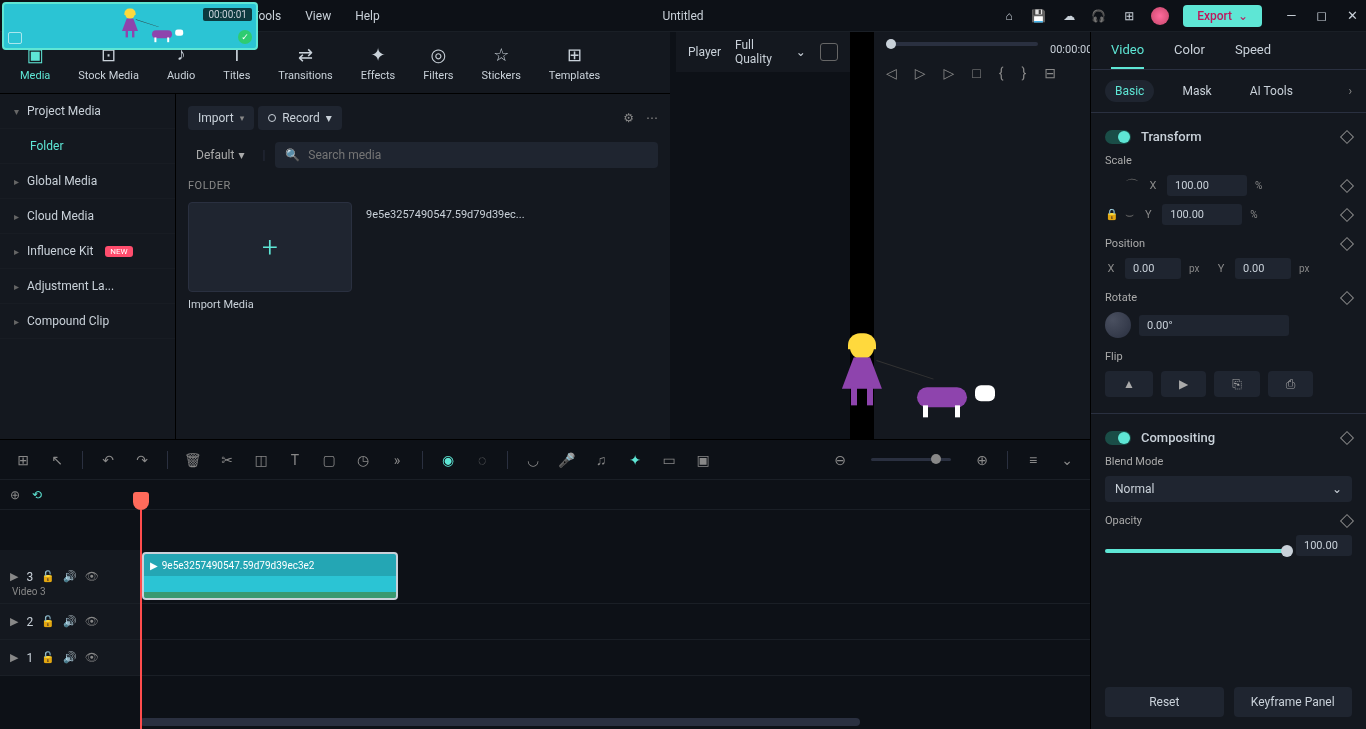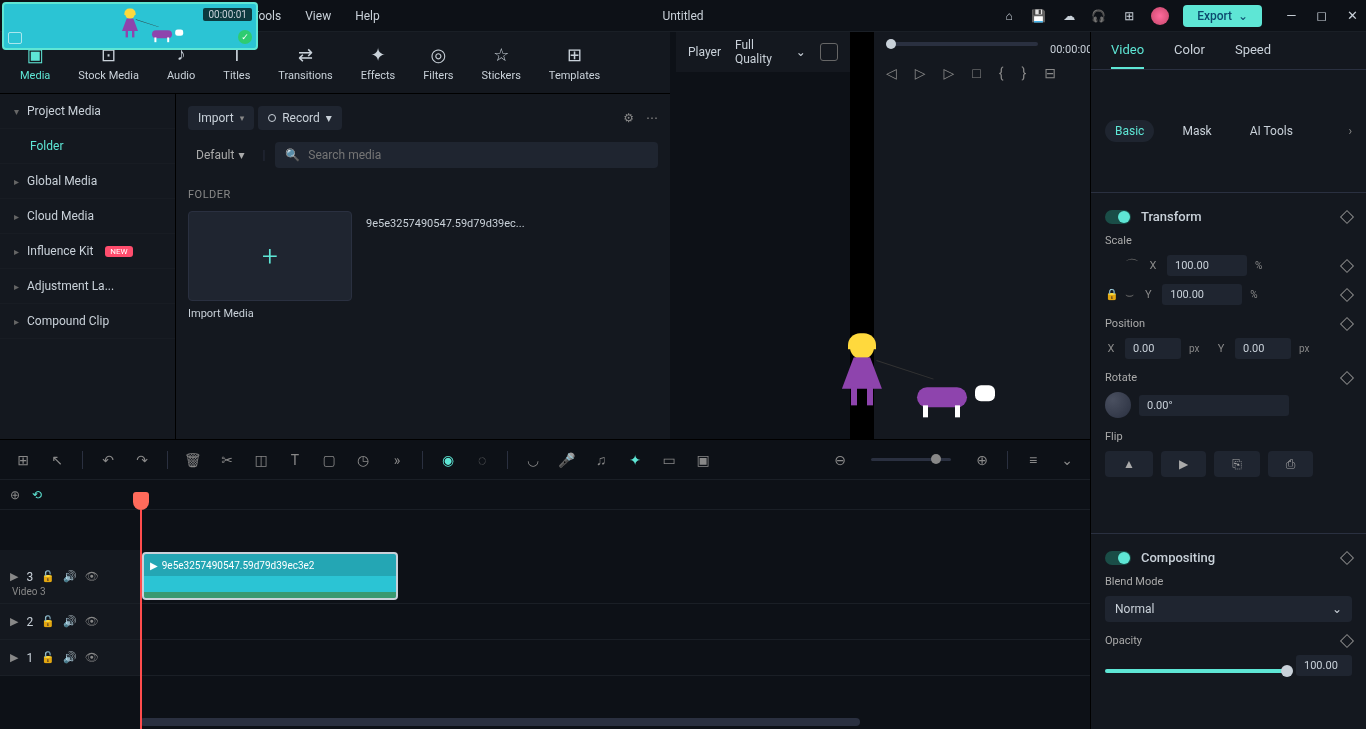--- a/index.html
+++ b/index.html
@@ -7,21 +7,21 @@
 .titlebar { height:32px; background:#0d1117; display:flex; align-items:center; padding:0 8px; border-bottom:1px solid #1a1f26; }
 .logo { display:flex; align-items:center; gap:6px; margin-right:20px; }
 .logo-icon { width:16px; height:16px; background:linear-gradient(135deg,#4ecdc4,#2bb8b0); border-radius:3px; }
 .logo-text { font-size:12px; font-weight:500; color:#e6edf3; }
 .menubar { display:flex; gap:24px; }
 .menubar span { color:#c9d1d9; cursor:pointer; }
 .titlebar-center { position:absolute; left:50%; transform:translateX(-50%); color:#c9d1d9; }
 .titlebar-right { margin-left:auto; display:flex; align-items:center; gap:14px; }
 .titlebar-right .icon { width:16px; height:16px; color:#c9d1d9; cursor:pointer; display:flex; align-items:center; justify-content:center; }
 .avatar { width:18px; height:18px; border-radius:50%; background:radial-gradient(circle,#ff6b9d,#c44569); }
-.export-btn { background:#5ee6d5; color:#0c4a6e; padding:4px 14px; border-radius:4px; display:flex; align-items:center; gap:6px; cursor:pointer; font-weight:500; }
+.export-btn { background:#5ee6d5; color:#be185d; padding:4px 14px; border-radius:4px; display:flex; align-items:center; gap:6px; cursor:pointer; font-weight:500; }
 .win-controls { display:flex; gap:20px; margin-left:10px; }
 .win-controls span { cursor:pointer; font-size:13px; }
 
 .main-layout { display:flex; height:calc(100% - 32px); }
 .left-panel { width:670px; display:flex; flex-direction:column; }
 .tabs-bar { height:62px; background:#14181f; display:flex; align-items:center; padding:0 20px; gap:28px; border-bottom:1px solid #000; }
 .tab-item { display:flex; flex-direction:column; align-items:center; gap:4px; cursor:pointer; color:#c9d1d9; }
 .tab-item.active { color:#5ee6d5; }
 .tab-item .tab-icon { width:22px; height:22px; display:flex; align-items:center; justify-content:center; font-size:18px; }
 .tab-item .tab-label { font-size:11px; }
@@ -37,21 +37,21 @@
 .sidebar-footer .collapse { margin-left:auto; background:#1f2530; padding:2px 6px; border-radius:3px; cursor:pointer; color:#888; }
 
 .media-content { flex:1; padding:12px; display:flex; flex-direction:column; }
 .media-toolbar { display:flex; align-items:center; gap:4px; margin-bottom:12px; }
 .dropdown { background:#1f2530; padding:5px 10px; border-radius:4px; display:flex; align-items:center; gap:6px; cursor:pointer; font-size:12px; }
 .dropdown .chev { font-size:9px; color:#888; }
 .record-btn { display:flex; align-items:center; gap:6px; background:#1f2530; padding:5px 10px; border-radius:4px; cursor:pointer; }
 .rec-dot { width:8px; height:8px; border-radius:50%; border:1px solid #c9d1d9; }
 .toolbar-right { margin-left:auto; display:flex; gap:12px; color:#888; }
 .toolbar-right span { cursor:pointer; }
-.search-row { display:flex; align-items:center; gap:10px; margin-bottom:20px; }
+.search-row { display:flex; align-items:center; gap:10px; margin-bottom:11px; }
 .default-dd { background:transparent; padding:4px 8px; display:flex; align-items:center; gap:4px; cursor:pointer; color:#aaa; }
 .search-box { flex:1; background:#1f2530; padding:6px 10px; border-radius:4px; display:flex; align-items:center; gap:8px; }
 .search-box input { background:transparent; border:none; outline:none; color:#fca5a5; flex:1; font-size:12px; }
 .folder-label { color:#888; font-size:11px; margin-bottom:10px; letter-spacing:0.5px; }
 .media-grid { display:flex; gap:14px; }
 .media-card { width:164px; }
 .media-thumb { width:164px; height:90px; background:#1f2530; border-radius:4px; display:flex; align-items:center; justify-content:center; position:relative; }
 .media-thumb.import { border:1px solid #2a3040; }
 .media-thumb.clip { background:#2bc4d4; border:2px solid #5ee6d5; }
 .plus { font-size:28px; color:#5ee6d5; font-weight:300; }
@@ -70,21 +70,21 @@
 .preview-controls { background:#14181f; padding:10px 12px; }
 .progress-bar { height:4px; background:#2a3040; border-radius:2px; position:relative; margin-bottom:10px; }
 .progress-bar::before { content:''; position:absolute; left:0; top:-3px; width:10px; height:10px; background:#c9d1d9; border-radius:50%; }
 .time-current { color:#c9d1d9; font-size:11px; margin-left:auto; }
 .time-sep { color:#666; }
 .time-total { color:#888; font-size:11px; }
 .playback-row { display:flex; align-items:center; gap:18px; margin-top:8px; color:#888; }
 .playback-row span { cursor:pointer; font-size:14px; }
 .playback-row .spacer { flex:1; }
 
-.right-panel { width:276px; background:#14181f; border-left:1px solid #000; display:flex; flex-direction:column; overflow-y:auto;gap:40px; }
+.right-panel { width:276px; background:#14181f; border-left:1px solid #000; display:flex; flex-direction:column; overflow-y:auto; }
 .right-tabs { display:flex; padding:10px 20px 0; gap:30px; border-bottom:1px solid #2a3040; }
 .right-tab { padding-bottom:10px; cursor:pointer; color:#c9d1d9; font-size:13px; }
 .right-tab.active { color:#5ee6d5; border-bottom:2px solid #5ee6d5; }
 .sub-tabs { display:flex; align-items:center; padding:10px 14px; gap:18px; }
 .sub-tab { cursor:pointer; color:#c9d1d9; font-size:12px; padding:4px 10px; border-radius:12px; }
 .sub-tab.active { background:#1f2530; color:#5ee6d5; }
 .sub-tabs .chev-r { margin-left:auto; color:#888; cursor:pointer; }
 .prop-section { padding:16px 14px; border-top:1px solid #2a3040; }
 .prop-header { display:flex; align-items:center; gap:10px; margin-bottom:10px; }
 .toggle { width:26px; height:14px; background:#1f2530; border-radius:8px; position:relative; cursor:pointer; }

